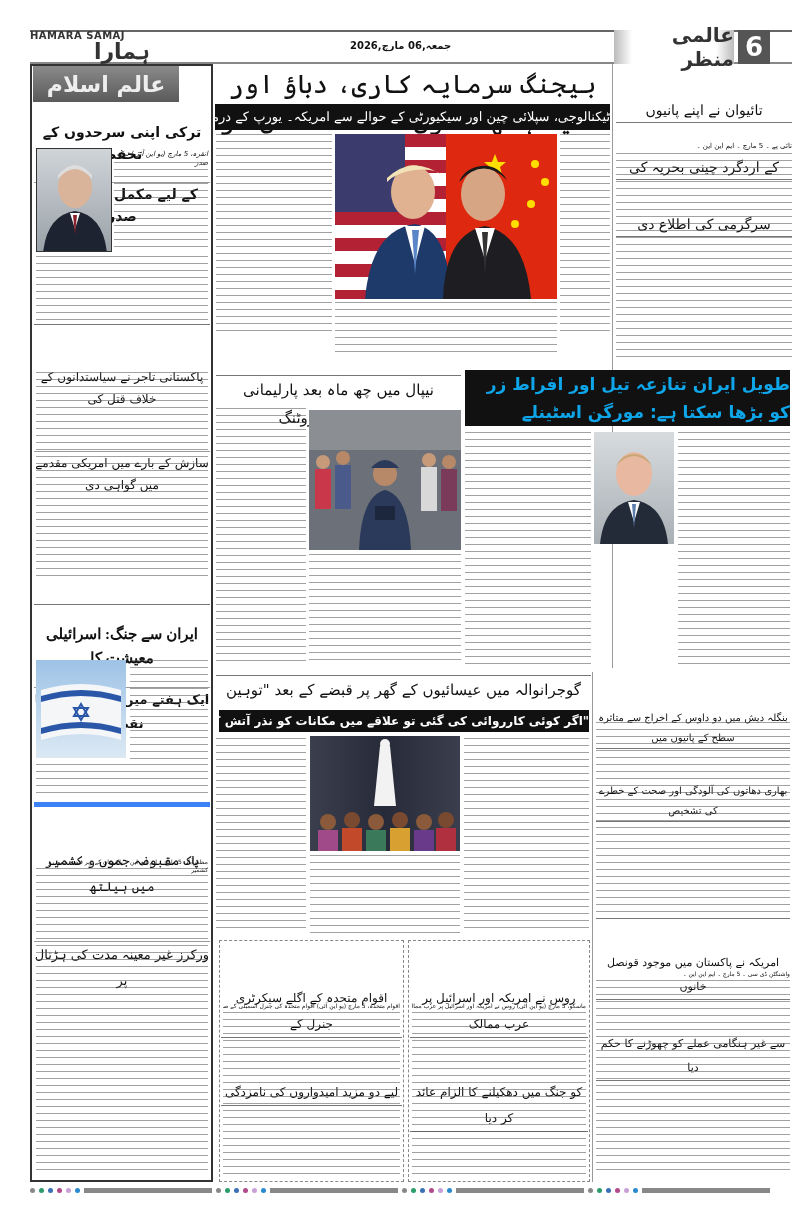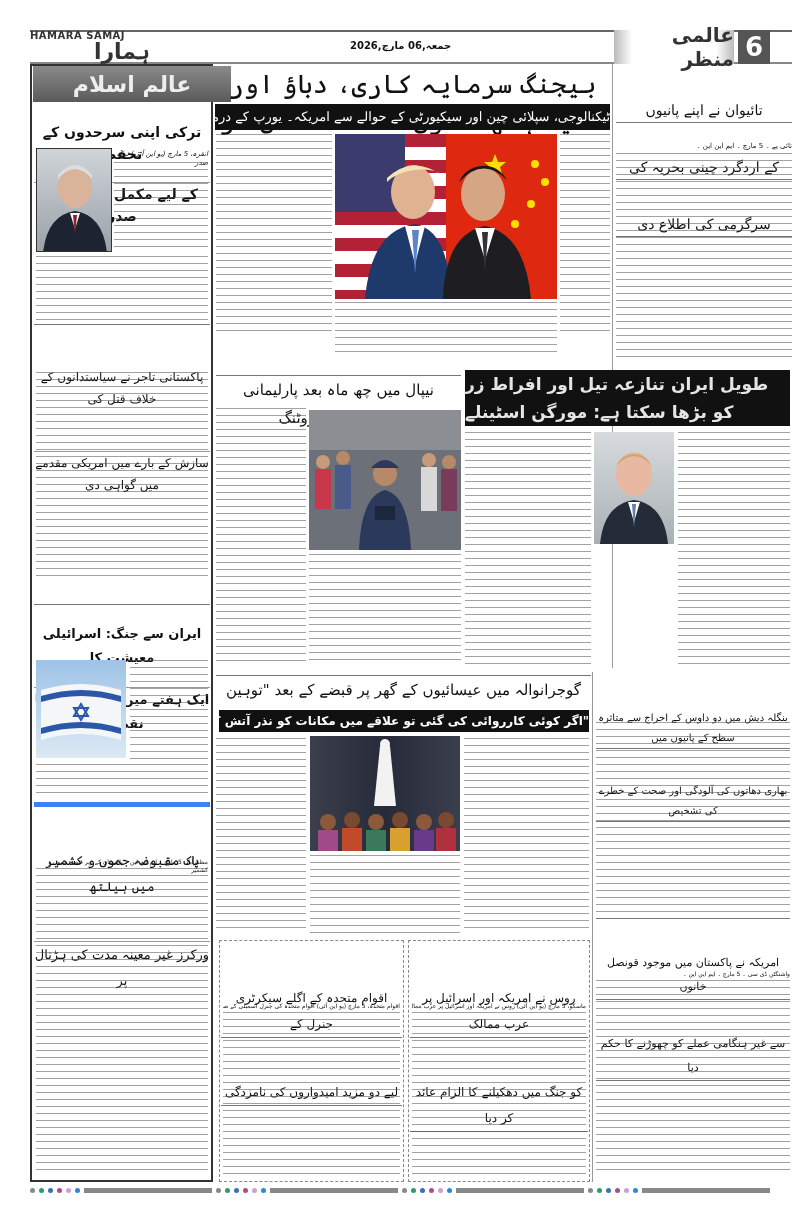--- a/index.html
+++ b/index.html
@@ -15,34 +15,34 @@
   #section-box { left: 614px; top: 30px; width: 120px; height: 34px; background: linear-gradient(90deg,#bbb,#fff 15%,#fff 85%,#bbb); display:flex; align-items:center; justify-content:center; }
   #section-title { font: bold 20px "DejaVu Sans", sans-serif; color: #333; direction: rtl; }
   #page-num { left: 738px; top: 30px; width: 32px; height: 34px; background: #555; color: #fff; font: bold 26px "DejaVu Sans", sans-serif; display:flex; align-items:center; justify-content:center; }
 
   
   .vrule { background: #999; width: 1px; }
   .box { border: 1px solid #999; }
   .text-lines { background: repeating-linear-gradient(180deg, #555 0 1px, transparent 1px 7px); opacity: 0.55; }
 
   
-  #alam-banner { left: 33px; top: 66px; width: 198px; height: 36px; background: linear-gradient(180deg,#8a8a8a,#5a5a5a); display:flex; align-items:center; justify-content:center; }
+  #alam-banner { left: 33px; top: 66px; width: 146px; height: 36px; background: linear-gradient(180deg,#8a8a8a,#5a5a5a); display:flex; align-items:center; justify-content:center; }
   #alam-title { color: #eee; font: bold 22px "DejaVu Sans", sans-serif; direction: rtl; letter-spacing: 2px; }
   .hl-left { font: bold 15px "DejaVu Sans", sans-serif; line-height: 22px; direction: rtl; text-align: center; color: #111; margin-top: 17px; }
   .hl-med { font: 14px "DejaVu Serif", serif; line-height: 22px; direction: rtl; text-align: center; color: #111; margin-top: 41px; }
   .photo { overflow: hidden; }
   .dotted-box { border: 1px dashed #888; }
 
   
   #main-hl { left: 215px; top: 66px; width: 395px; font: 26px "DejaVu Serif", serif; line-height: 36px; direction: rtl; text-align: center; }
   #main-sub { left: 215px; top: 104px; width: 395px; height: 26px; background: #111; color: #fff; font: 13px "DejaVu Serif", serif; line-height: 26px; direction: rtl; text-align: center; overflow: hidden; white-space: nowrap; }
 
   
   .hl-right { font: 14px "DejaVu Serif", serif; line-height: 24px; direction: rtl; text-align: center; margin-top: 32px; }
-  .black-banner { background: #111; color: #e5e5e5; font: bold 17px "DejaVu Sans", sans-serif; line-height: 28px; direction: rtl; text-align: left; }
+  .black-banner { background: #111; color: #0ea5e9; font: bold 17px "DejaVu Sans", sans-serif; line-height: 28px; direction: rtl; text-align: right; }
 
   
   #footer { left: 30px; top: 1186px; width: 740px; height: 8px; display:flex; align-items:center; gap: 4px; }
   .fdot { width: 5px; height: 5px; border-radius: 50%; }
   .fbar { height: 5px; background: #888; flex: 1; }
 </style>
 </head>
 <body>
 
 <div id="header" class="abs"></div>
@@ -78,21 +78,21 @@
 <div class="abs text-lines" style="left:114px;top:162px;width:94px;height:88px;"></div>
 <div class="abs text-lines" style="left:36px;top:256px;width:172px;height:64px;"></div>
 
 <div class="abs" style="left:34px;top:324px;width:176px;border-top:1px solid #777;">
   <div class="hl-med" style="font-size:12px;">پاکستانی تاجر نے سیاستدانوں کے خلاف قتل کی</div>
   <div class="hl-med" style="font-size:12px;border-top:1px solid #999;">سازش کے بارے میں امریکی مقدمے میں گواہی دی</div>
 </div>
 <div class="abs text-lines" style="left:36px;top:372px;width:172px;height:210px;"></div>
 
 <div class="abs" style="left:34px;top:604px;width:176px;border-top:1px solid #777;">
-  <div class="hl-left" style="font-size:13px;line-height:24px;">ایران سے جنگ: اسرائیلی معیشت کا</div>
+  <div class="hl-left" style="font-size:15px;line-height:24px;font-family:Liberation Serif, serif;">ایران سے جنگ: اسرائیلی معیشت کا</div>
   <div class="hl-left" style="font-size:13px;line-height:24px;border-top:1px solid #999;">ایک ہفتے میں 3 ارب ڈالر کا نقصان</div>
 </div>
 <div class="abs text-lines" style="left:130px;top:660px;width:78px;height:100px;"></div>
 <div class="abs photo" style="left:36px;top:660px;width:90px;height:98px;background:linear-gradient(180deg,#9ec3e6,#dce9f4);">
   <svg width="90" height="98" viewBox="0 0 90 98">
     <path d="M5 30 Q45 18 85 30 L85 80 Q45 68 5 80Z" fill="#f4f6f8"></path>
     <path d="M5 36 Q45 24 85 36 L85 42 Q45 30 5 42Z" fill="#2b57a8"></path>
     <path d="M5 68 Q45 56 85 68 L85 74 Q45 62 5 74Z" fill="#2b57a8"></path>
     <polygon points="45,44 52,56 38,56" fill="none" stroke="#2b57a8" stroke-width="2"></polygon>
     <polygon points="45,60 52,48 38,48" fill="none" stroke="#2b57a8" stroke-width="2"></polygon>

